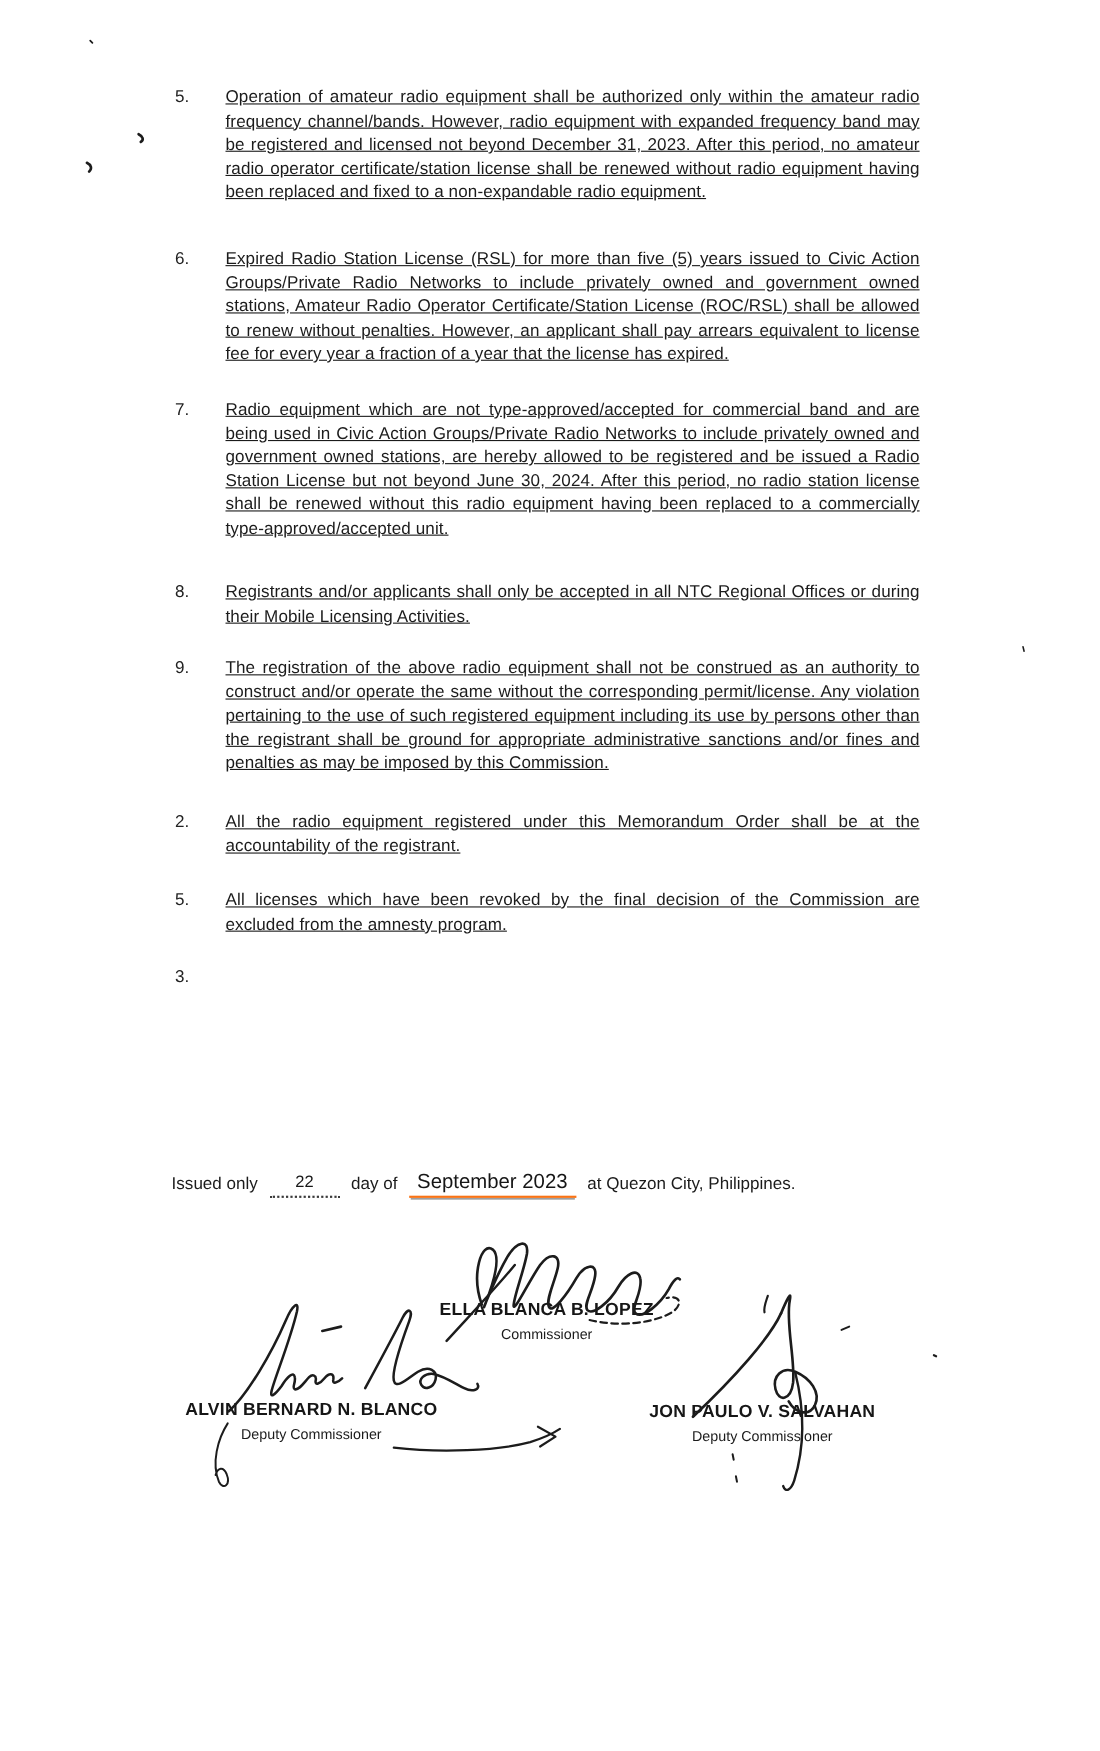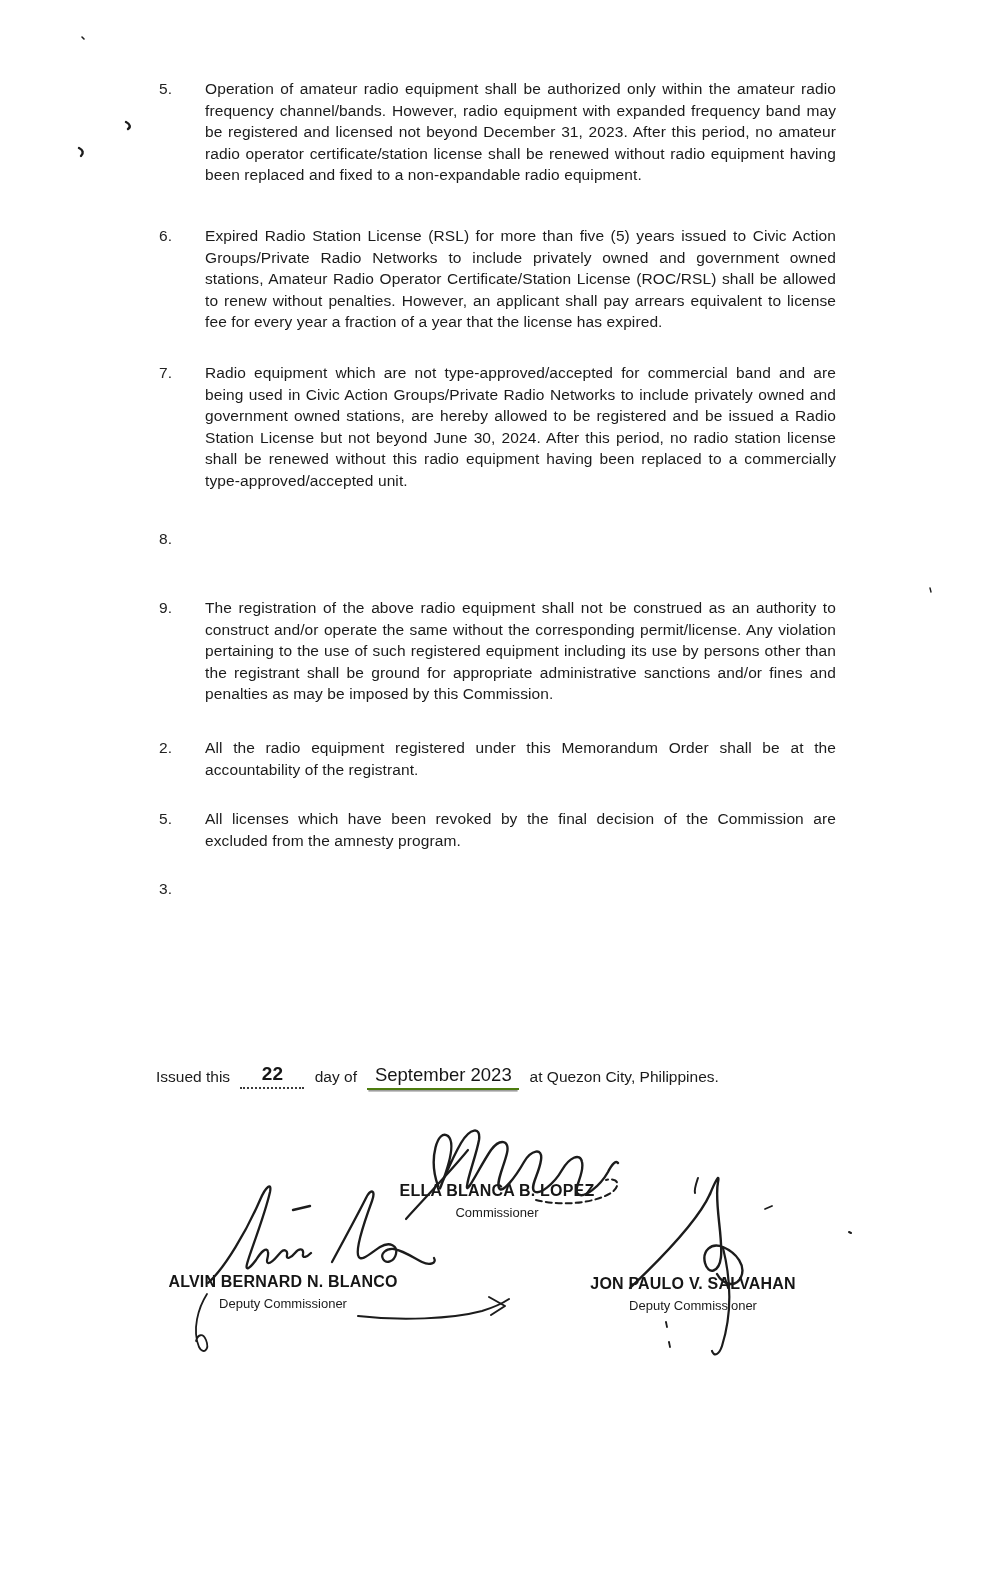--- a/index.html
+++ b/index.html
@@ -27,20 +27,21 @@
     color:#222;
   }
   .itext{
     margin-left:33px;
     width:631px;
     font-size:15.5px;
     line-height:21.5px;
     text-align:justify;
     color:#1b1b1b;
     letter-spacing:0.1px;
+    text-decoration:underline;
   }
   .issued{
     position:absolute;
     left:156px;
     font-size:15.5px;
     color:#1b1b1b;
     white-space:nowrap;
   }
   .blank{
     display:inline-block;
@@ -48,27 +49,27 @@
     vertical-align:baseline;
     line-height:1;
   }
   .blank-day{
     width:64px;
     border-bottom:2px dotted #3a3a3a;
     margin:0 6px;
     padding-bottom:2px;
   }
   .fill-day{
-    font-size:19px;
+    font-size:15px;
     color:#161616;
-    position:relative;top:-2px;font-weight:bold;
+    position:relative;top:-2px;
   }
   .blank-month{
     width:152px;
-    border-bottom:2px solid #4d7c0f;
+    border-bottom:2px solid #f97316;
     box-shadow:0 3px 0 -1.4px rgba(40,40,40,.45);
     margin:0 6px;
     padding-bottom:2px;
   }
   .fill-month{
     font-size:18.5px;
     color:#161616;
     position:relative;top:-1px;
     white-space:nowrap;
   }
@@ -107,39 +108,40 @@
   <div class="item" style="top:225px">
     <span class="num">6.</span>
     <div class="itext">Expired Radio Station License (RSL) for more than five (5) years issued to Civic Action Groups/Private Radio Networks to include privately owned and government owned stations, Amateur Radio Operator Certificate/Station License (ROC/RSL) shall be allowed to renew without penalties. However, an applicant shall pay arrears equivalent to license fee for every year a fraction of a year that the license has expired.</div>
   </div>
   <div class="item" style="top:362px">
     <span class="num">7.</span>
     <div class="itext">Radio equipment which are not type-approved/accepted for commercial band and are being used in Civic Action Groups/Private Radio Networks to include privately owned and government owned stations, are hereby allowed to be registered and be issued a Radio Station License but not beyond June 30, 2024. After this period, no radio station license shall be renewed without this radio equipment having been replaced to a commercially type-approved/accepted unit.</div>
   </div>
   <div class="item" style="top:528px">
     <span class="num">8.</span>
+    <div class="itext">Registrants and/or applicants shall only be accepted in all NTC Regional Offices or during their Mobile Licensing Activities.</div>
   </div>
   <div class="item" style="top:597px">
     <span class="num">9.</span>
     <div class="itext">The registration of the above radio equipment shall not be construed as an authority to construct and/or operate the same without the corresponding permit/license. Any violation pertaining to the use of such registered equipment including its use by persons other than the registrant shall be ground for appropriate administrative sanctions and/or fines and penalties as may be imposed by this Commission.</div>
   </div>
   <div class="item" style="top:737px">
     <span class="num">2.</span>
     <div class="itext">All the radio equipment registered under this Memorandum Order shall be at the accountability of the registrant.</div>
   </div>
   <div class="item" style="top:808px">
     <span class="num">5.</span>
     <div class="itext">All licenses which have been revoked by the final decision of the Commission are excluded from the amnesty program.</div>
   </div>
   <div class="item" style="top:878px">
     <span class="num">3.</span>
   </div>
 
   <div class="issued" style="top:1066px">
-    <span>Issued this</span>
+    <span>Issued only</span>
     <span class="blank blank-day"><span class="fill-day">22</span></span>
     <span>day of</span>
     <span class="blank blank-month"><span class="fill-month">September 2023</span></span>
     <span>at Quezon City, Philippines.</span>
   </div>
 
   <div class="sig-block" style="left:337px;top:1181px">
     <div class="sig-name">ELLA BLANCA B. LOPEZ</div>
     <div class="sig-title">Commissioner</div>
   </div>

